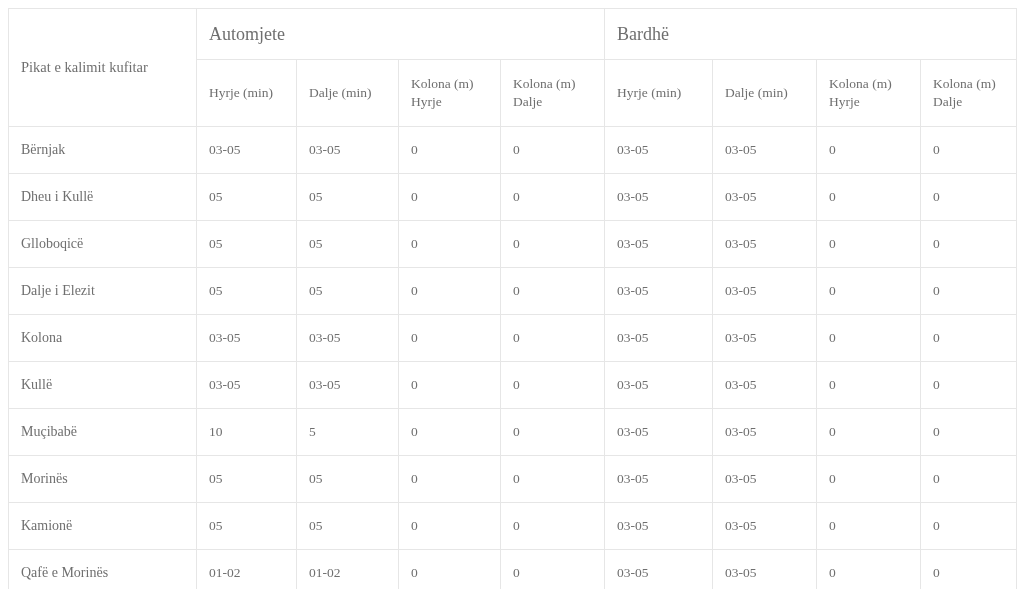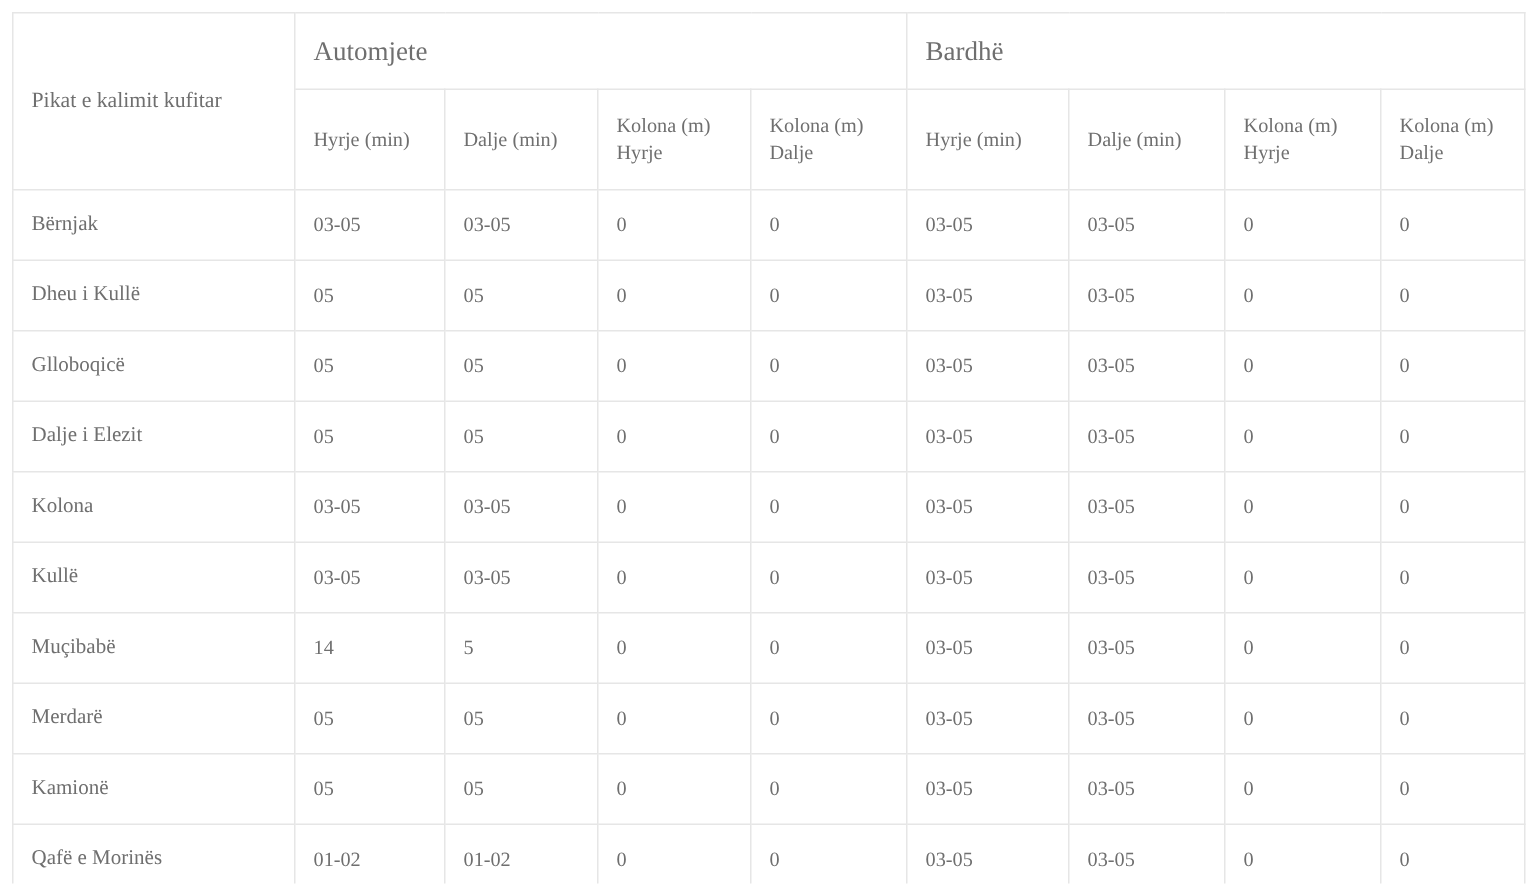--- a/index.html
+++ b/index.html
@@ -180,31 +180,31 @@
         <td class="val">03-05</td>
         <td class="val">0</td>
         <td class="val">0</td>
         <td class="val">03-05</td>
         <td class="val">03-05</td>
         <td class="val">0</td>
         <td class="val">0</td>
       </tr>
       <tr>
         <td class="rowname">Muçibabë</td>
-        <td class="val">14</td>
+        <td class="val">10</td>
         <td class="val">5</td>
         <td class="val">0</td>
         <td class="val">0</td>
         <td class="val">03-05</td>
         <td class="val">03-05</td>
         <td class="val">0</td>
         <td class="val">0</td>
       </tr>
       <tr>
-        <td class="rowname">Merdarë</td>
+        <td class="rowname">Morinës</td>
         <td class="val">05</td>
         <td class="val">05</td>
         <td class="val">0</td>
         <td class="val">0</td>
         <td class="val">03-05</td>
         <td class="val">03-05</td>
         <td class="val">0</td>
         <td class="val">0</td>
       </tr>
       <tr>

